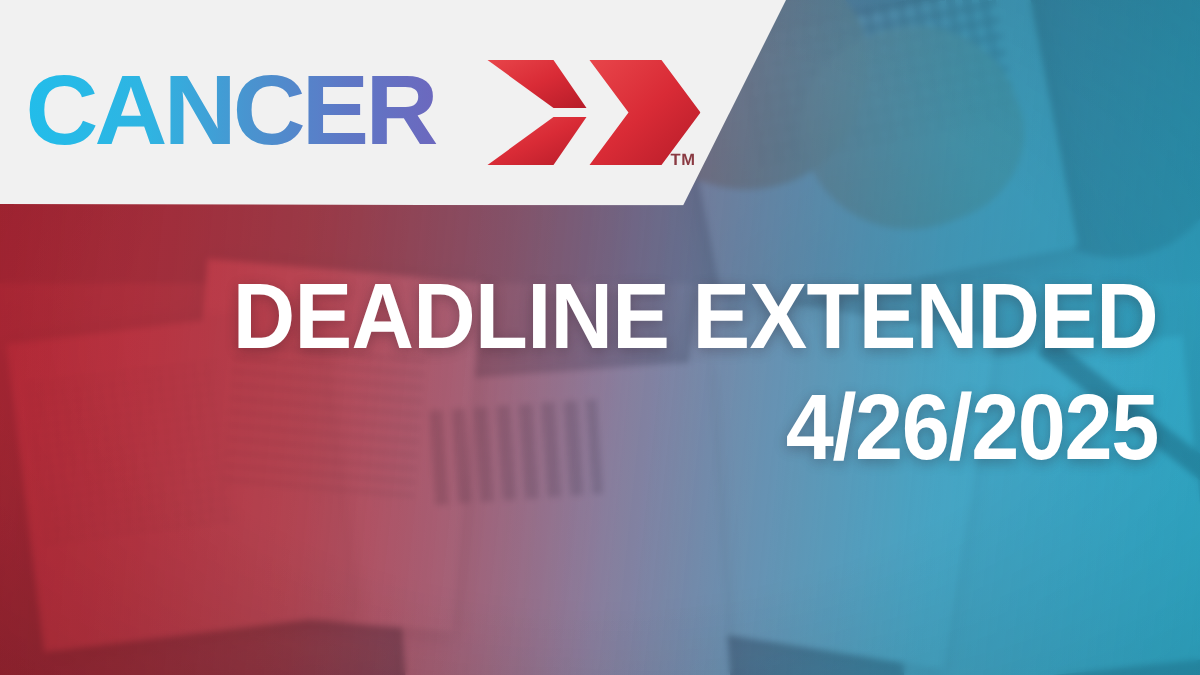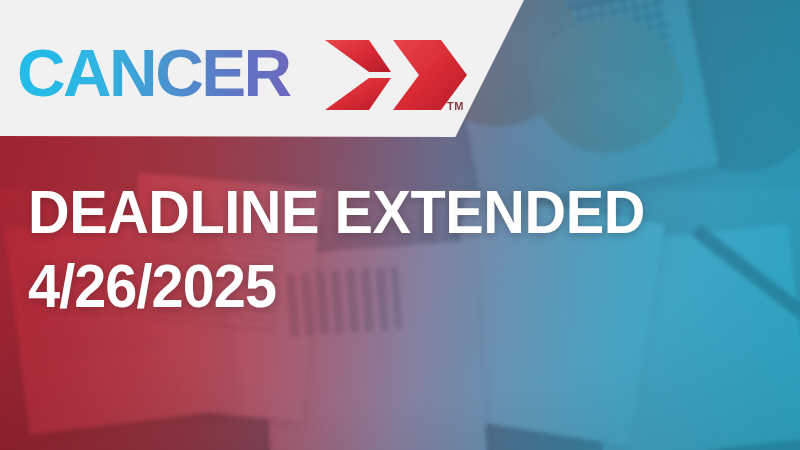--- a/index.html
+++ b/index.html
@@ -177,21 +177,21 @@
     z-index: 6;
   }
   .logo-wrap svg { display: block; }
 
   
   .copy {
     position: absolute;
     left: 0; right: 0;
     top: 180px;
     z-index: 7;
-    text-align: left;
+    text-align: right;
   }
   .headline {
     margin: 0;
     color: #ffffff;
     font-family: "Liberation Sans", sans-serif;
     font-weight: bold;
     font-size: 62px;
     line-height: 64px;
     letter-spacing: -0.5px;
     transform: scaleX(.93);

